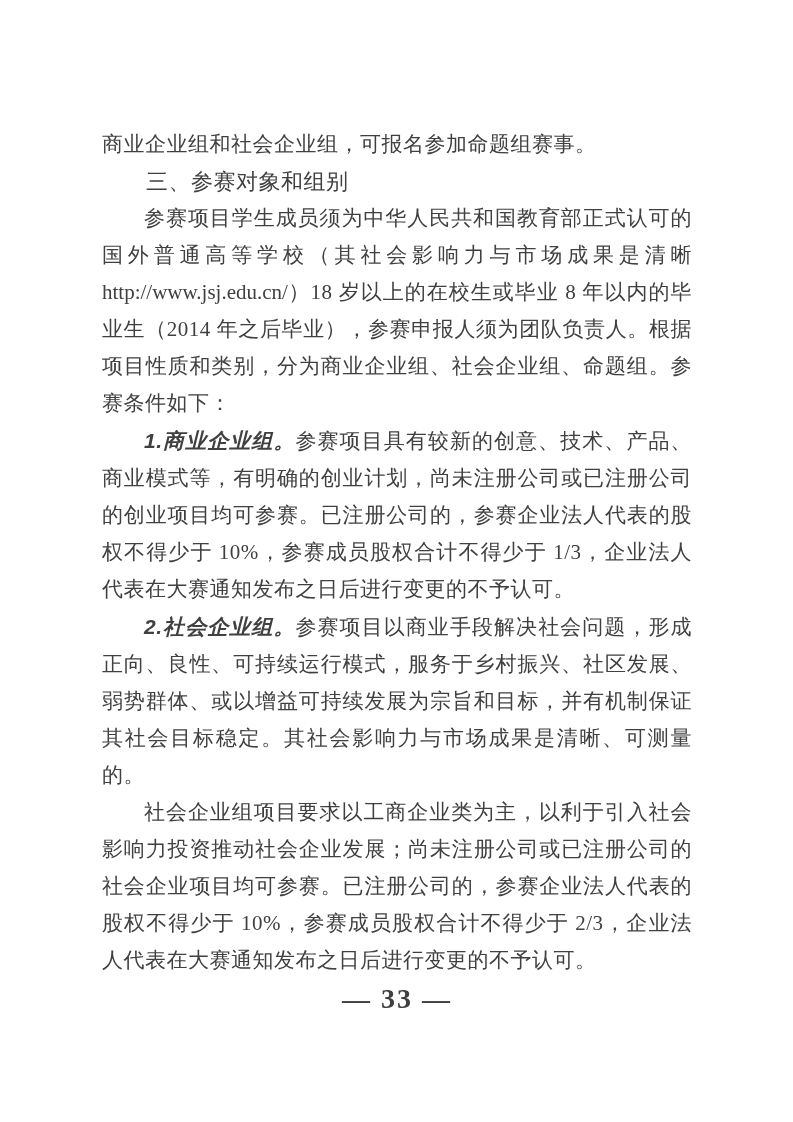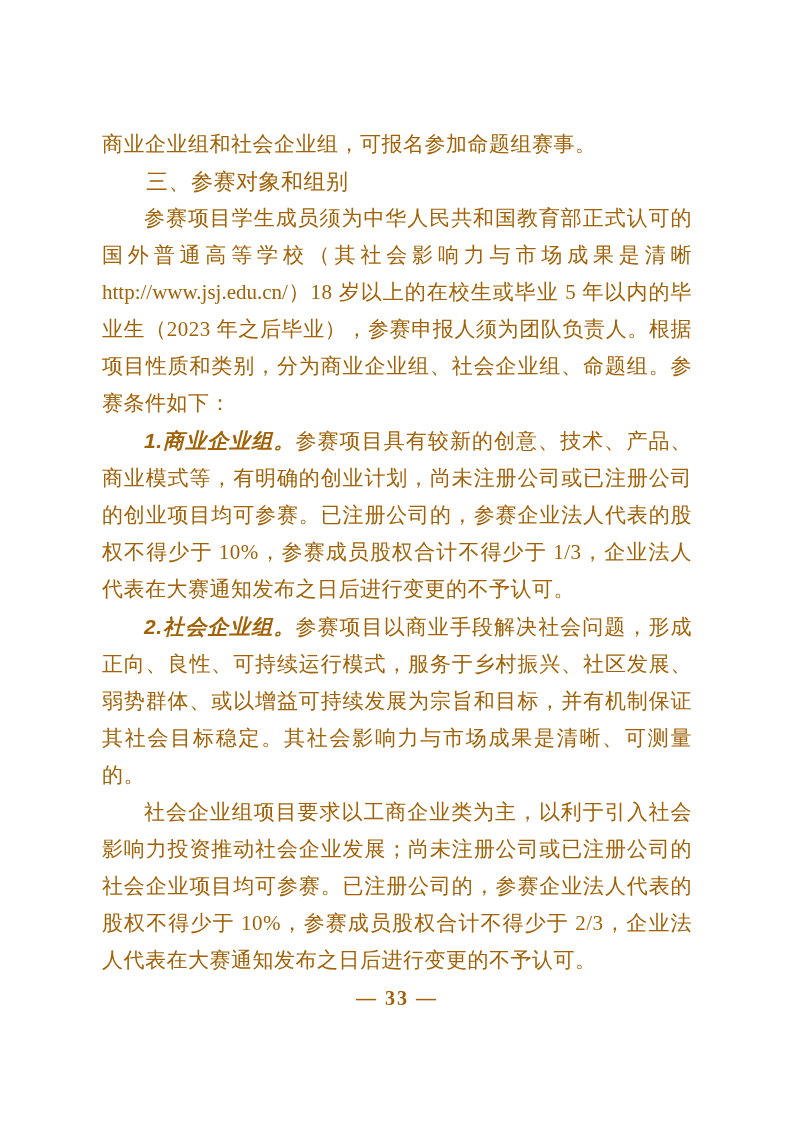--- a/index.html
+++ b/index.html
@@ -6,21 +6,21 @@
     margin: 0;
     padding: 0;
     background: #ffffff;
   }
   .page {
     position: relative;
     width: 793px;
     height: 1122px;
     box-sizing: border-box;
     background: #ffffff;
-    color: #a16207;
+    color: #404040;
     padding: 126px 101px 0 102px;
     overflow: hidden;
     font-family: "Liberation Serif", "DejaVu Serif", serif;
     font-size: 21px;
     line-height: 37px;
     letter-spacing: 0.5px;
   }
   .page p {
     margin: 0;
     text-align: justify;
@@ -41,34 +41,34 @@
     font-weight: 700;
     font-style: italic;
   }
   .url-text {
     letter-spacing: 0;
   }
   .page-number {
     margin-top: 1px;
     text-align: center;
     font-weight: 700;
-    font-size: 20px;
+    font-size: 28px;
     letter-spacing: 2px;
   }
 </style>
 </head>
 <body>
 
 <div class="page">
 
   <p class="line">商业企业组和社会企业组，可报名参加命题组赛事。</p>
 
   <p class="heading">三、参赛对象和组别</p>
 
-  <p class="indent"><span>参赛项目学生成员须为中华人民共和国教育部正式认可的国外普通高等学校（其社会影响力与市场成果是清晰</span><span class="url-text">http://www.jsj.edu.cn/</span><span>）18 岁以上的在校生或毕业 5 年以内的毕业生（2023 年之后毕业），参赛申报人须为团队负责人。根据项目性质和类别，分为商业企业组、社会企业组、命题组。参赛条件如下：</span></p>
+  <p class="indent"><span>参赛项目学生成员须为中华人民共和国教育部正式认可的国外普通高等学校（其社会影响力与市场成果是清晰</span><span class="url-text">http://www.jsj.edu.cn/</span><span>）18 岁以上的在校生或毕业 8 年以内的毕业生（2014 年之后毕业），参赛申报人须为团队负责人。根据项目性质和类别，分为商业企业组、社会企业组、命题组。参赛条件如下：</span></p>
 
   <p class="indent"><span class="lead">1.商业企业组。</span><span>参赛项目具有较新的创意、技术、产品、商业模式等，有明确的创业计划，尚未注册公司或已注册公司的创业项目均可参赛。已注册公司的，参赛企业法人代表的股权不得少于 10%，参赛成员股权合计不得少于 1/3，企业法人代表在大赛通知发布之日后进行变更的不予认可。</span></p>
 
   <p class="indent"><span class="lead">2.社会企业组。</span><span>参赛项目以商业手段解决社会问题，形成正向、良性、可持续运行模式，服务于乡村振兴、社区发展、弱势群体、或以增益可持续发展为宗旨和目标，并有机制保证其社会目标稳定。其社会影响力与市场成果是清晰、可测量的。</span></p>
 
   <p class="indent">社会企业组项目要求以工商企业类为主，以利于引入社会影响力投资推动社会企业发展；尚未注册公司或已注册公司的社会企业项目均可参赛。已注册公司的，参赛企业法人代表的股权不得少于 10%，参赛成员股权合计不得少于 2/3，企业法人代表在大赛通知发布之日后进行变更的不予认可。</p>
 
 
   <div class="page-number">— 33 —</div>
 

